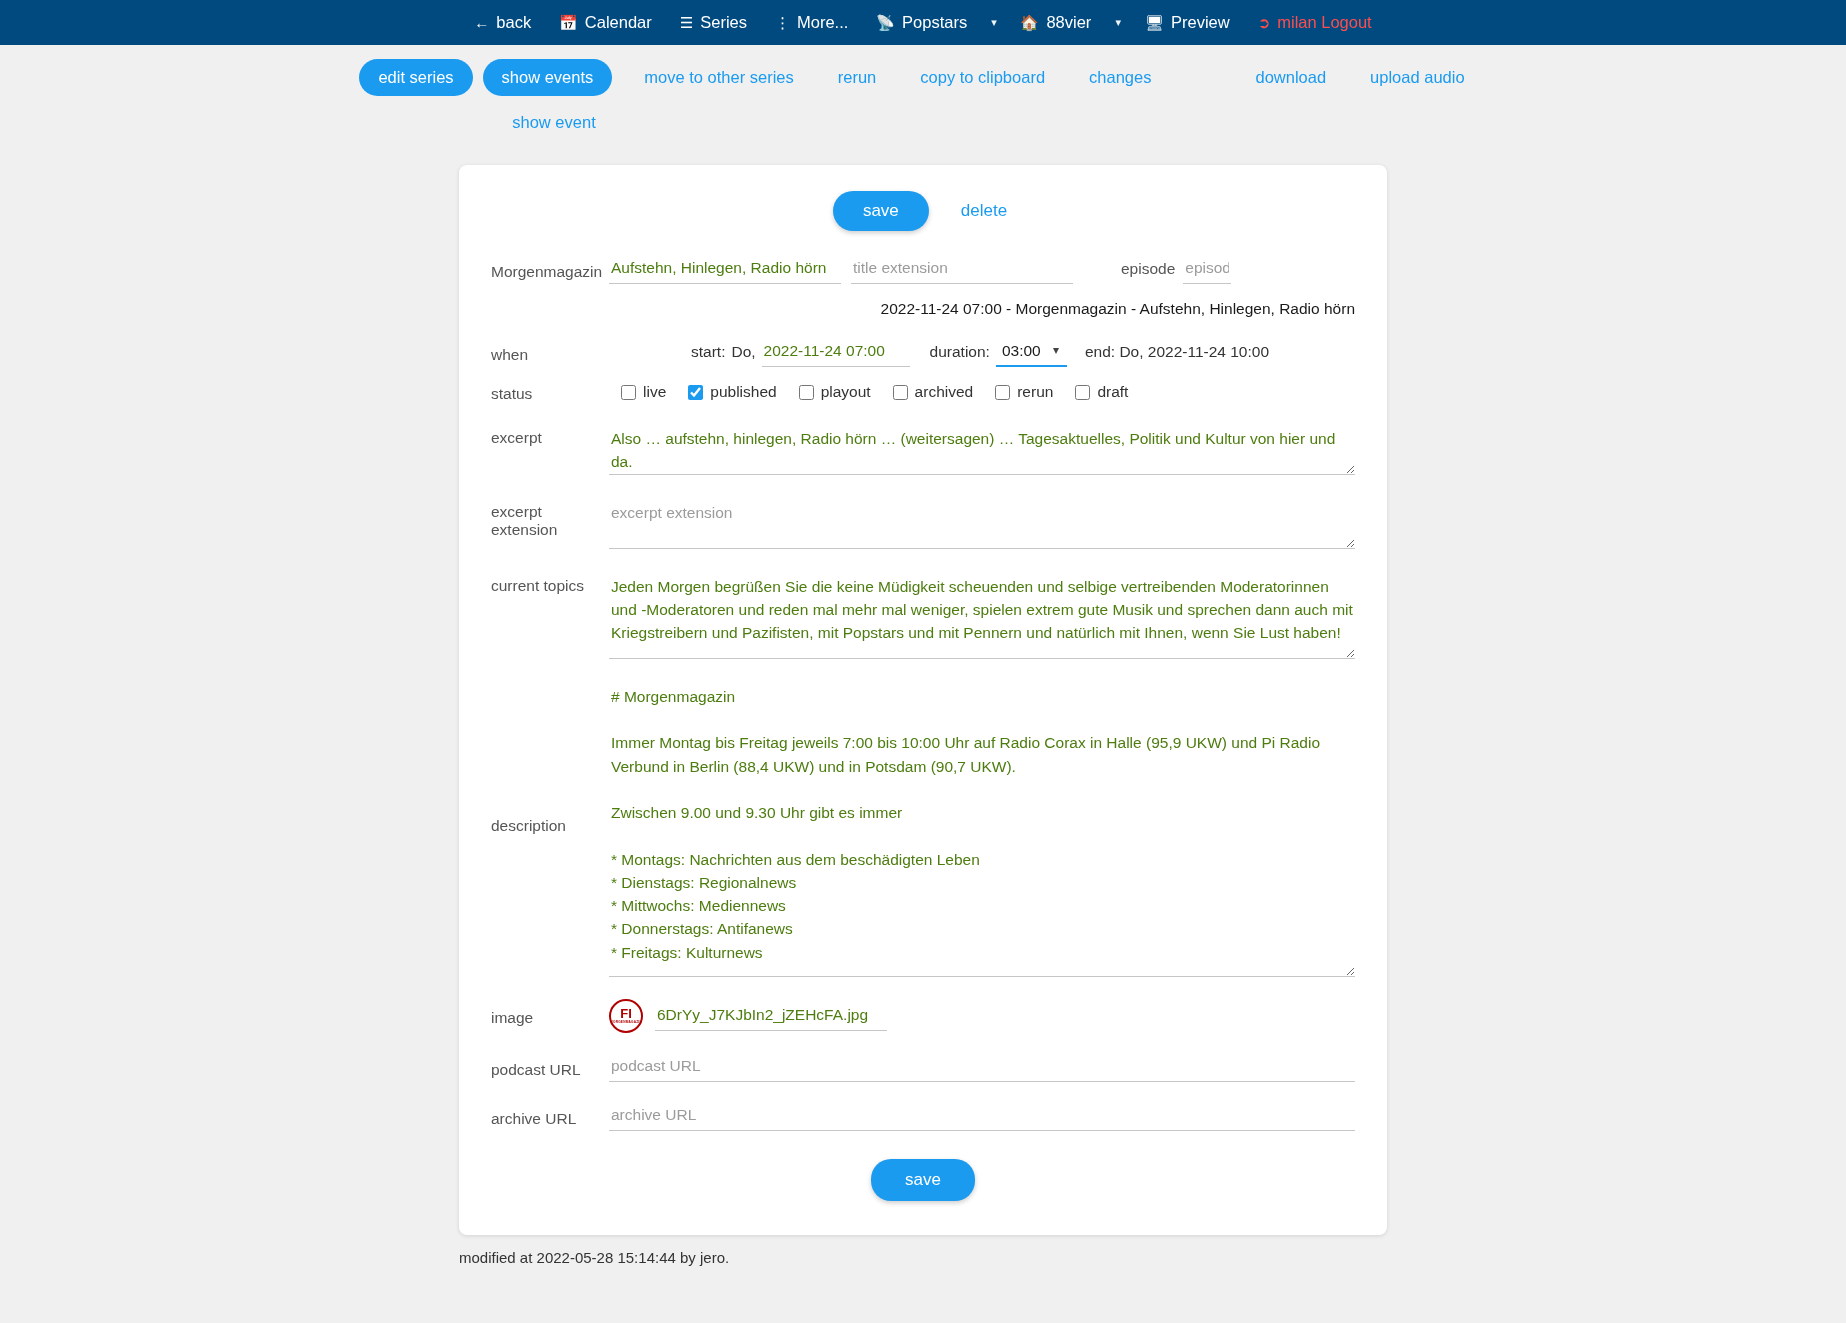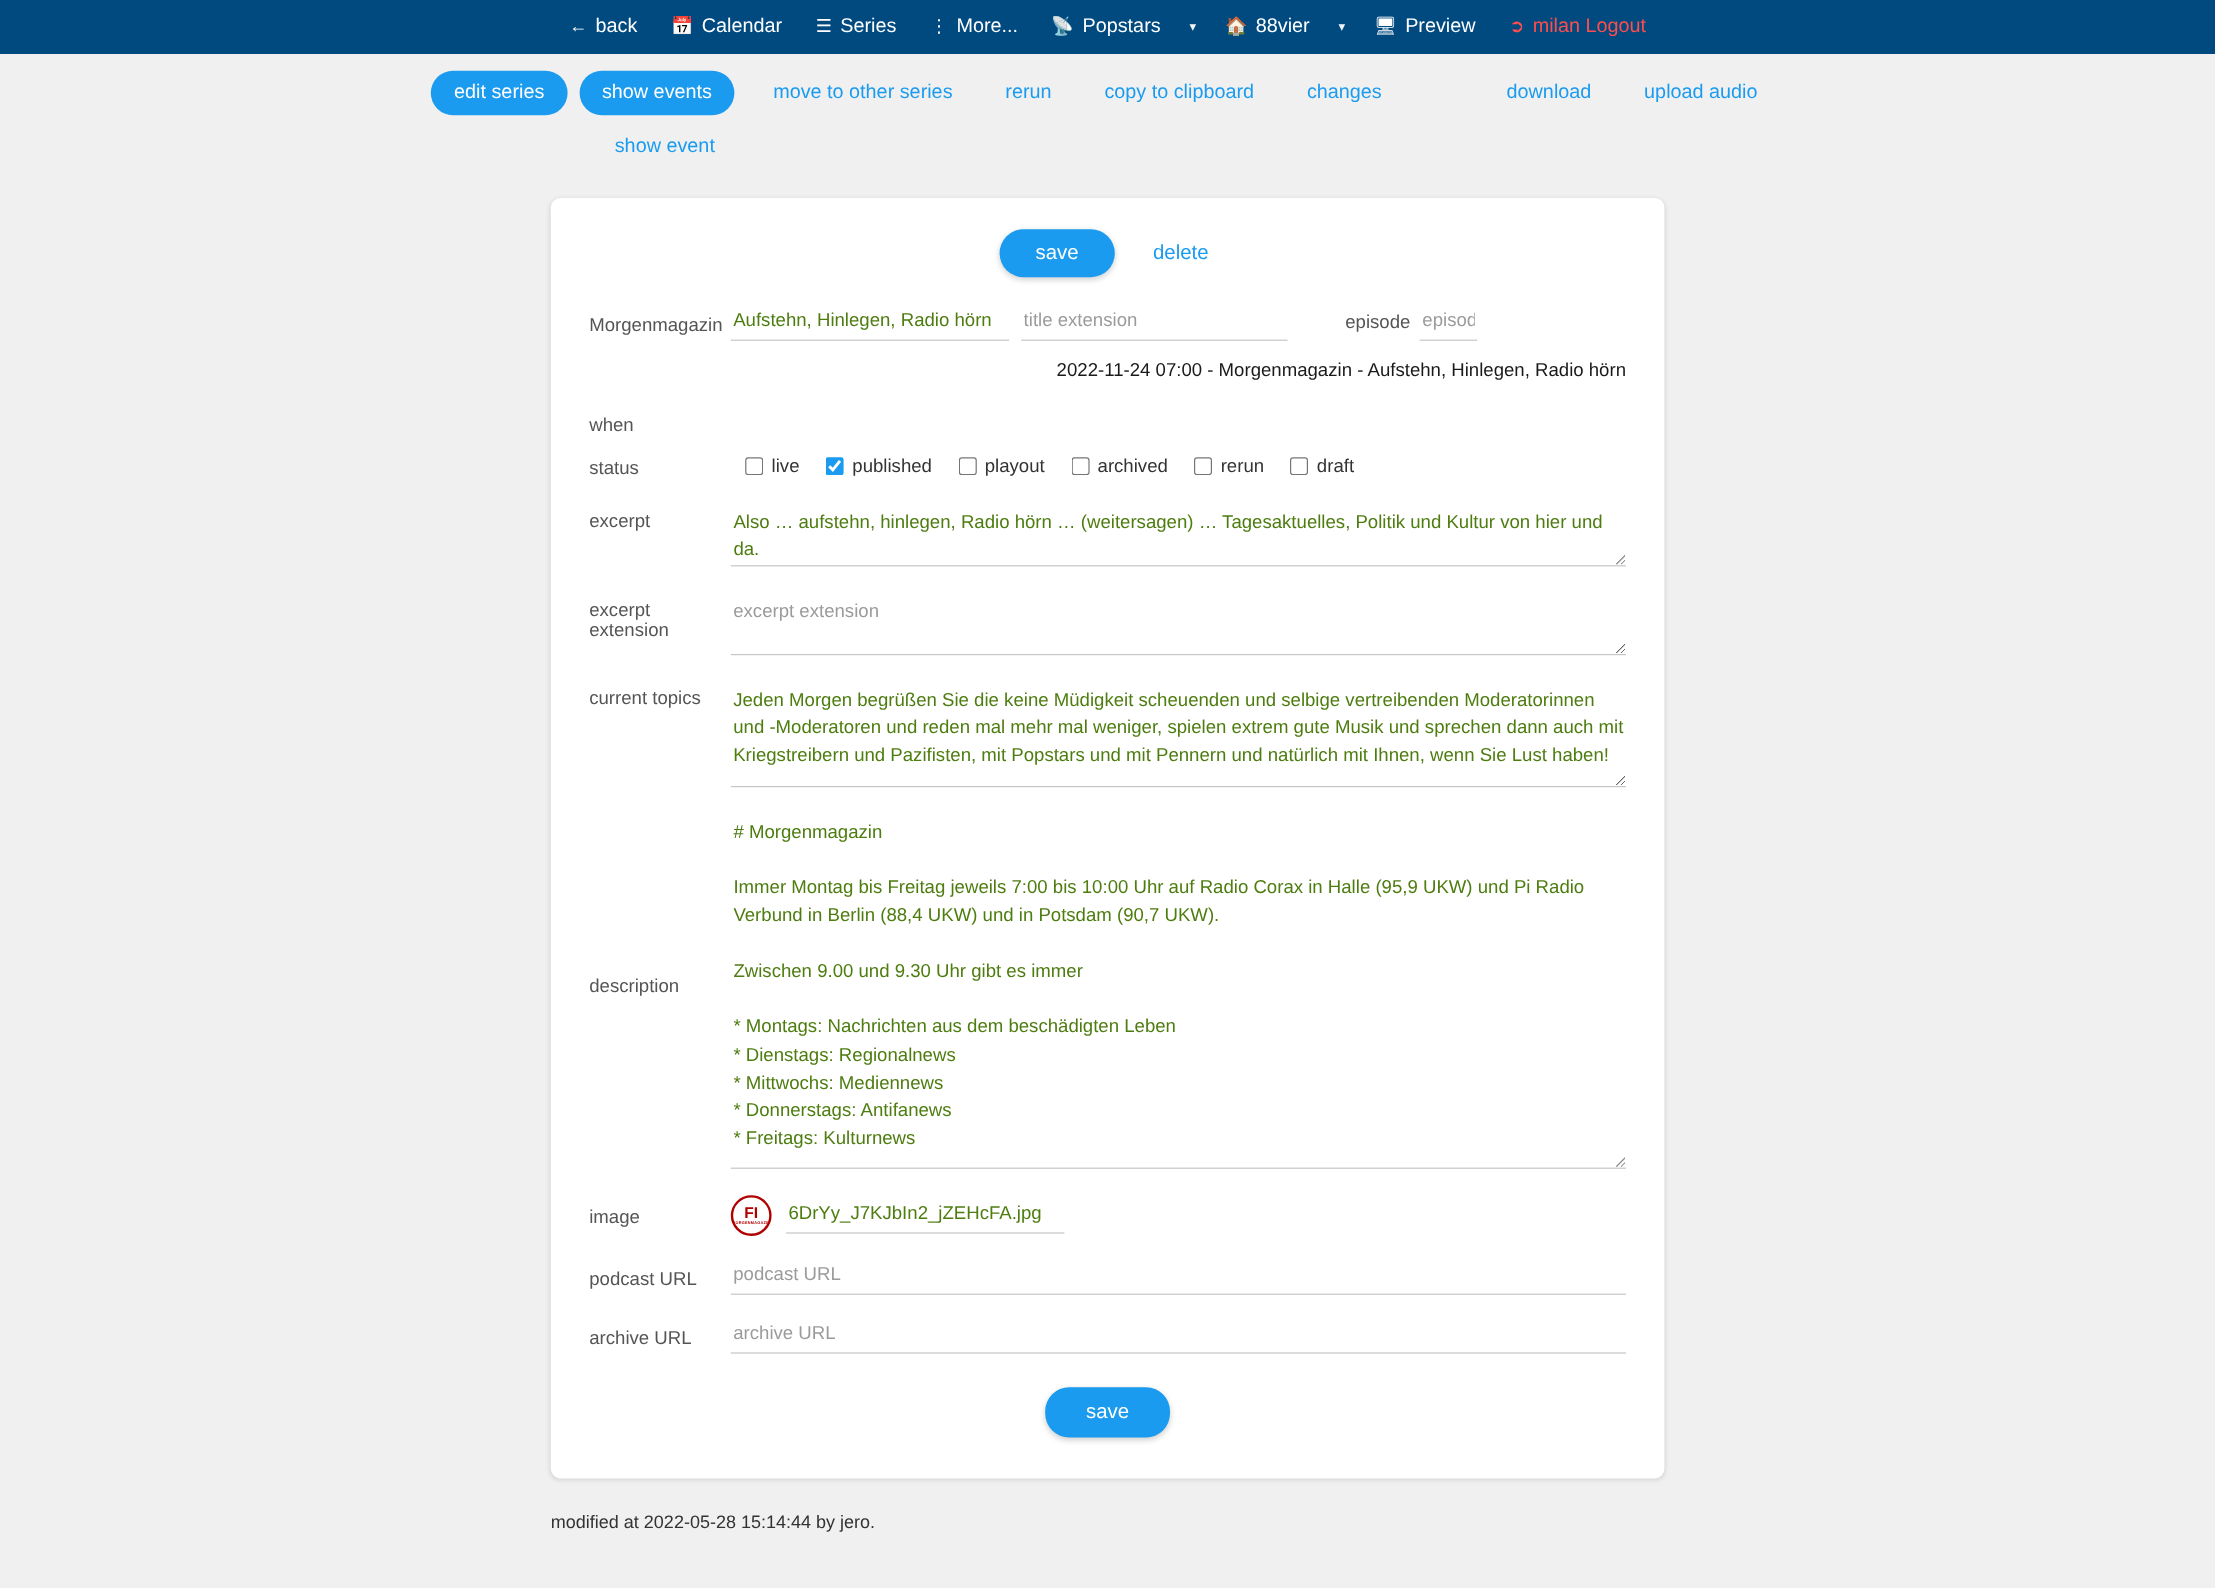--- a/index.html
+++ b/index.html
@@ -232,21 +232,21 @@
     content: "\25BE";
     position: absolute; right: 10px; top: 9px;
     pointer-events: none; color: #444; font-size: 12px;
   }
 
   .bottom-save { display: flex; justify-content: center; margin-top: 28px; }
   .bottom-save .save-btn { padding: 11px 34px; }
 
   .modified {
     width: 928px;
-    margin: 28px auto 0 auto;
+    margin: 14px auto 0 auto;
     font-size: 15px;
     color: #333;
     padding-left: 0px;
   }
   .spacer { height: 40px; }
 </style>
 </head>
 <body>
 
 <div class="topnav">
@@ -317,20 +317,34 @@
         <span class="episode-lab">episode</span>
         <input class="uline inp-episode" placeholder="episode" style="">
       </div>
     </div>
   </div>
 
   <div class="summary-line">2022-11-24 07:00 - Morgenmagazin - Aufstehn, Hinlegen, Radio hörn</div>
 
   <div class="row">
     <div class="rowlabel">when</div>
+    <div class="rowbody">
+      <div class="when-line">
+        <span>start:</span>
+        <span>Do,</span>
+        <input class="uline inp-start" value="2022-11-24 07:00" style="">
+        <span style="margin-left:14px">duration:</span>
+        <span class="sel-wrap">
+          <select class="dur">
+            <option selected="">03:00</option>
+          </select>
+        </span>
+        <span style="margin-left:12px">end: Do, 2022-11-24 10:00</span>
+      </div>
+    </div>
   </div>
 
   <div class="row" style="margin-top:8px">
     <div class="rowlabel">status</div>
     <div class="rowbody">
       <div class="status-line" style="padding-left:12px">
         <label class="cb">
           <input type="checkbox" style="">
           <span>live</span>
         </label>

